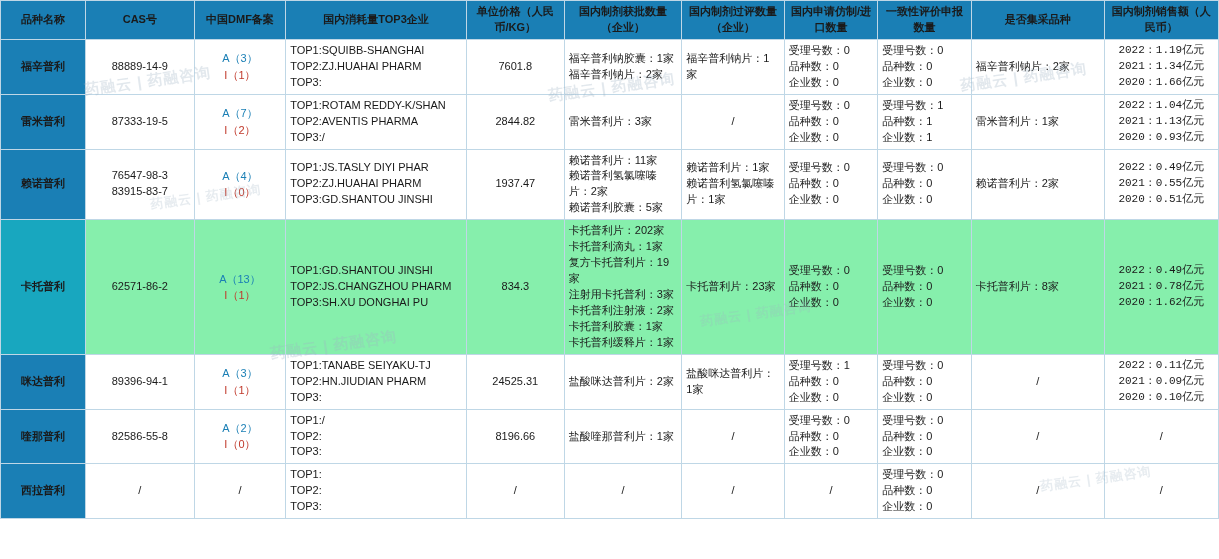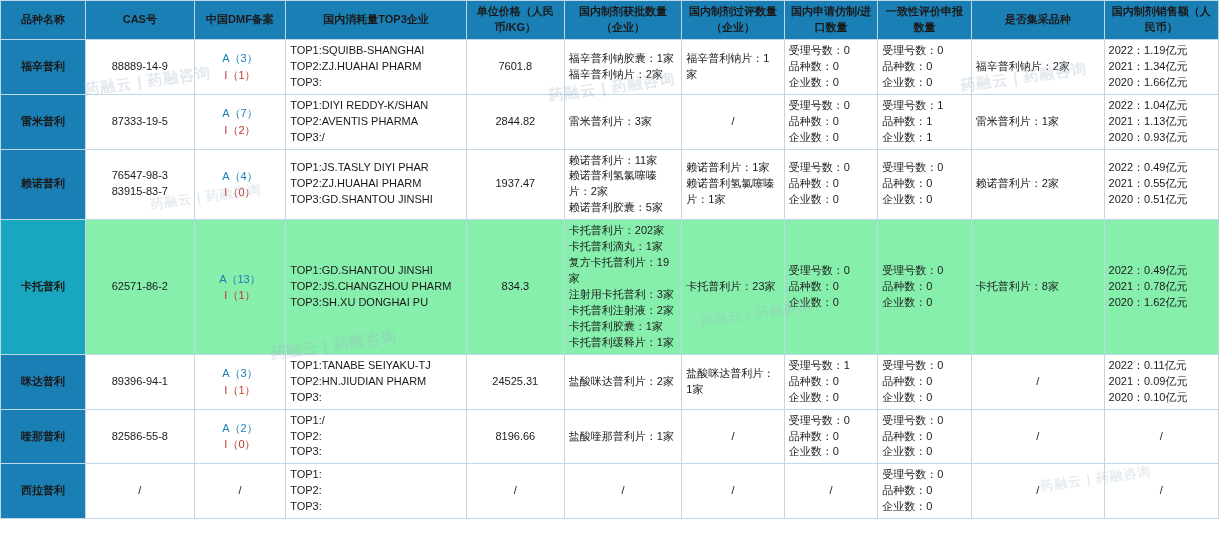--- a/index.html
+++ b/index.html
@@ -55,21 +55,21 @@
     text-align: center;
   }
   tr.row-highlight td {
     background: #86efac;
   }
   td.c-center { text-align: center; }
   .ai-line { line-height: 1.5; }
   .ai-a { color: #1a7fb5; }
   .ai-i { color: #c0392b; }
   .multiline { white-space: pre-line; margin-top: 44px; }
-  .sales { white-space: pre-line; text-align: left; font-size: 10.5px; }
+  .sales { white-space: pre-line; text-align: center; font-size: 10.5px; font-family: Liberation Mono, monospace; }
   .topline { white-space: pre-line; text-align: left; font-size: 10.5px; }
   .approve { white-space: pre-line; text-align: left; font-size: 10.5px; }
   .wm {
     position: absolute;
     pointer-events: none;
     color: rgba(160,180,195,0.30);
     font-size: 15px;
     font-weight: bold;
     letter-spacing: 1px;
     white-space: nowrap;
@@ -140,21 +140,21 @@
 2020：1.66亿元</td>
       </tr>
 
       <tr>
         <td class="namecell">雷米普利</td>
         <td class="c-center multiline">87333-19-5</td>
         <td class="c-center">
           <div class="ai-line ai-a">A（7）</div>
           <div class="ai-line ai-i">I（2）</div>
         </td>
-        <td class="topline">TOP1:DIYI REDDY-K/SHAN
+        <td class="topline">TOP1:ROTAM REDDY-K/SHAN
 TOP2:AVENTIS PHARMA
 TOP3:/</td>
         <td class="c-center">2844.82</td>
         <td class="approve">雷米普利片：3家</td>
         <td class="c-center">/</td>
         <td class="approve">受理号数：0
 品种数：0
 企业数：0</td>
         <td class="approve">受理号数：1
 品种数：1

